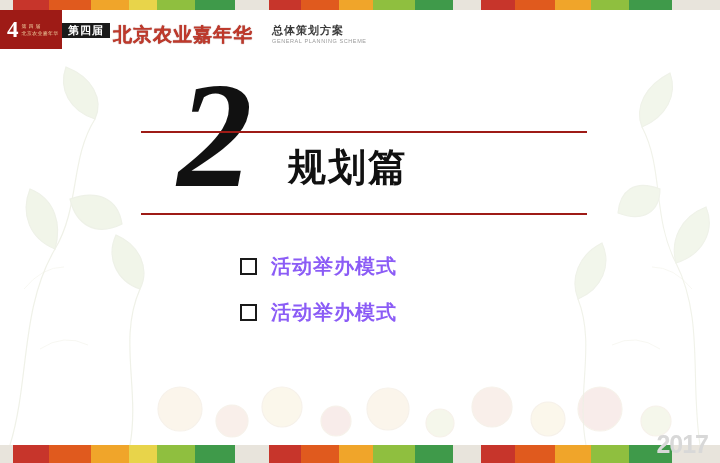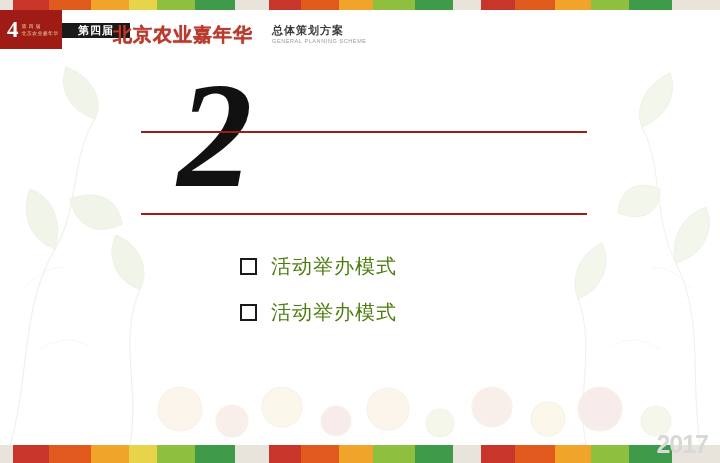--- a/index.html
+++ b/index.html
@@ -59,21 +59,21 @@
     letter-spacing: 0.3px;
   }
   .header-black {
     position: absolute;
     left: 62px; top: 13px;
     height: 15px;
     background: #1a1a1a;
     color: #ffffff;
     font-size: 11px;
     font-weight: bold;
-    padding: 0 16px;
+    padding: 0 6px;
     display: flex;
     align-items: center;
     letter-spacing: 1px;
   }
   .header-title {
     position: absolute;
     left: 113px; top: 12px;
     color: #c0392b;
     font-size: 19px;
     font-weight: bold;
@@ -153,22 +153,22 @@
     height: 46px;
   }
   .bullet-box {
     width: 13px; height: 13px;
     border: 2px solid #1a1a1a;
     margin-right: 14px;
     flex: 0 0 auto;
   }
   .bullet-text {
     font-size: 20px;
-    font-weight: normal;
-    color: #4d7c0f;
+    font-weight: bold;
+    color: #8b5cf6;
     letter-spacing: 1px;
     line-height: 1;
   }
 
   
   .bottom-strip {
     position: absolute;
     left: 0; top: 445px;
     width: 720px; height: 18px;
     display: flex;
@@ -261,20 +261,21 @@
       <path d="M40,300 q24,-16 48,-4"></path>
       <path d="M660,300 q-24,-16 -48,-4"></path>
       <path d="M24,240 q18,-22 40,-22"></path>
       <path d="M692,240 q-18,-22 -40,-22"></path>
     </g>
   </svg>
 
   <div class="big-num">2</div>
   <div class="rule rule-top"></div>
   <div class="rule rule-bottom"></div>
+  <div class="section-title">规划篇</div>
 
   <div class="bullets" id="bullets">
       <div class="bullet-row">
         <div class="bullet-box"></div>
         <div class="bullet-text">活动举办模式</div>
       </div>
       <div class="bullet-row">
         <div class="bullet-box"></div>
         <div class="bullet-text">活动举办模式</div>
       </div>

